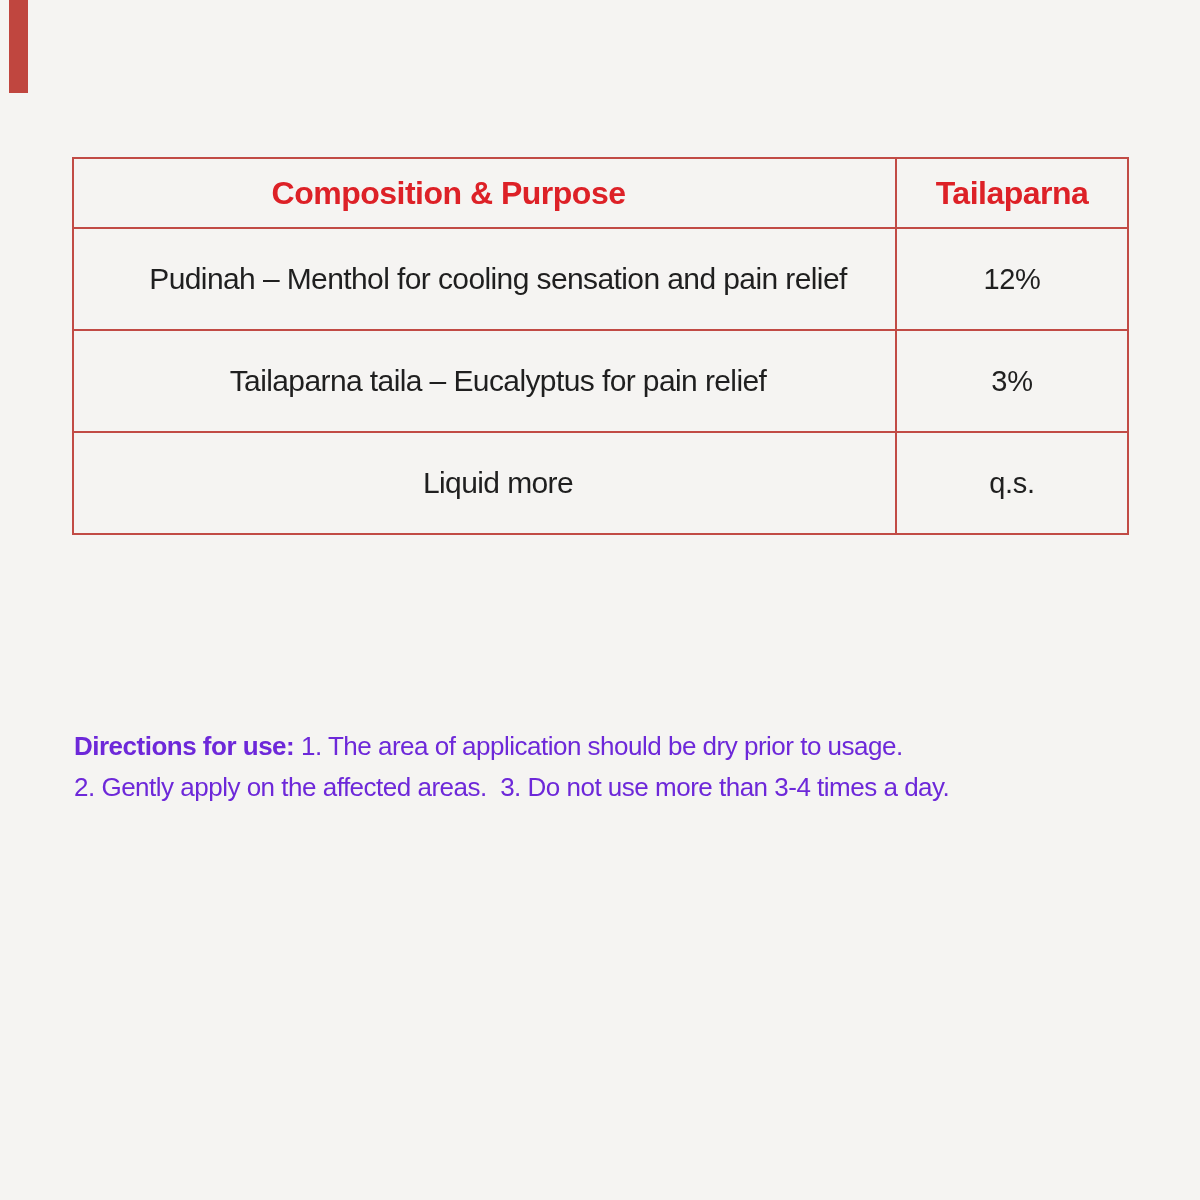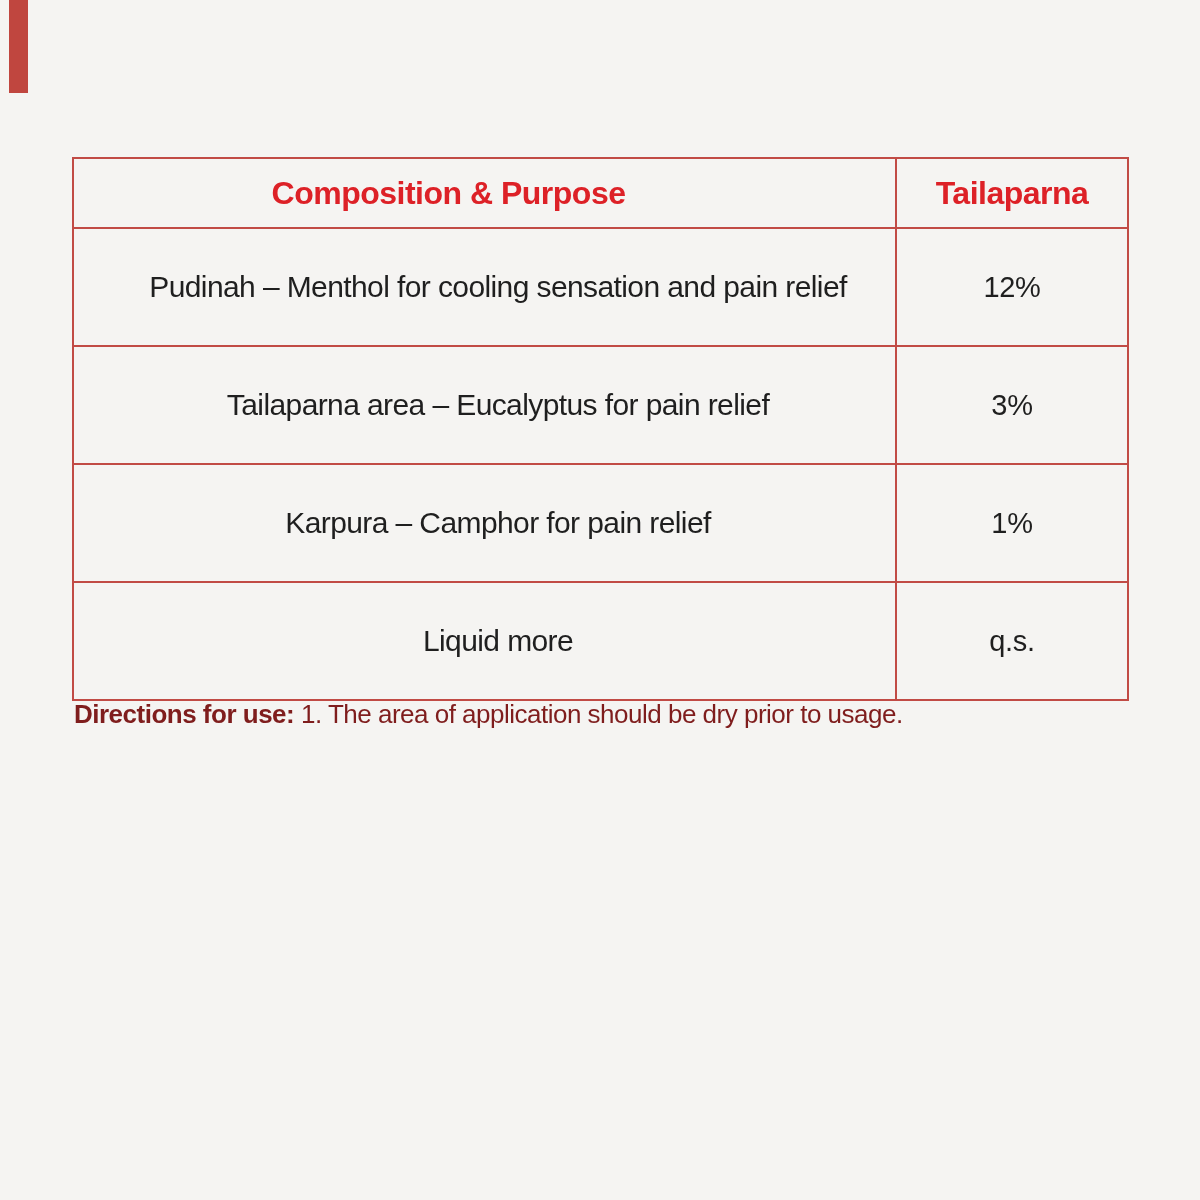--- a/index.html
+++ b/index.html
@@ -57,28 +57,28 @@
   .comp-table td.cell-comp {
     font-size: 30px;
     letter-spacing: -0.6px;
     padding: 0 10px 0 37px;
     text-align: center;
   }
   .comp-table td.cell-pct {
     font-size: 29px;
     letter-spacing: -0.3px;
     text-align: center;
-    padding: 12px;
+    padding: 4px;
   }
   .directions {
     position: absolute;
     left: 74px;
-    top: 694px;
+    top: 726px;
     width: 990px;
-    color: #7f1d1d;
+    color: #6d28d9;
     font-size: 26px;
     letter-spacing: -0.5px;
     line-height: 41px;
   }
   .directions p {
     margin: 0;
   }
   .directions p.pre {
     white-space: pre-wrap;
   }
@@ -103,31 +103,28 @@
         <th class="col-comp">Composition &amp; Purpose</th>
         <th class="col-pct">Tailaparna</th>
       </tr>
     </thead>
     <tbody>
       <tr>
         <td class="cell-comp">Pudinah – Menthol for cooling sensation and pain relief</td>
         <td class="cell-pct">12%</td>
       </tr>
       <tr>
-        <td class="cell-comp">Tailaparna area – Eucalyptus for pain relief</td>
+        <td class="cell-comp">Tailaparna taila – Eucalyptus for pain relief</td>
         <td class="cell-pct">3%</td>
-      </tr>
-      <tr>
-        <td class="cell-comp">Karpura – Camphor for pain relief</td>
-        <td class="cell-pct">1%</td>
       </tr>
       <tr>
         <td class="cell-comp">Liquid more</td>
         <td class="cell-pct">q.s.</td>
       </tr>
     </tbody>
   </table>
 
   <div class="directions">
     <p><strong>Directions for use:</strong> <span>1. The area of application should be dry prior to usage.</span></p>
+    <p class="pre">2. Gently apply on the affected areas.  3. Do not use more than 3-4 times a day.</p>
   </div>
 
 </div>
 
 </body></html>

